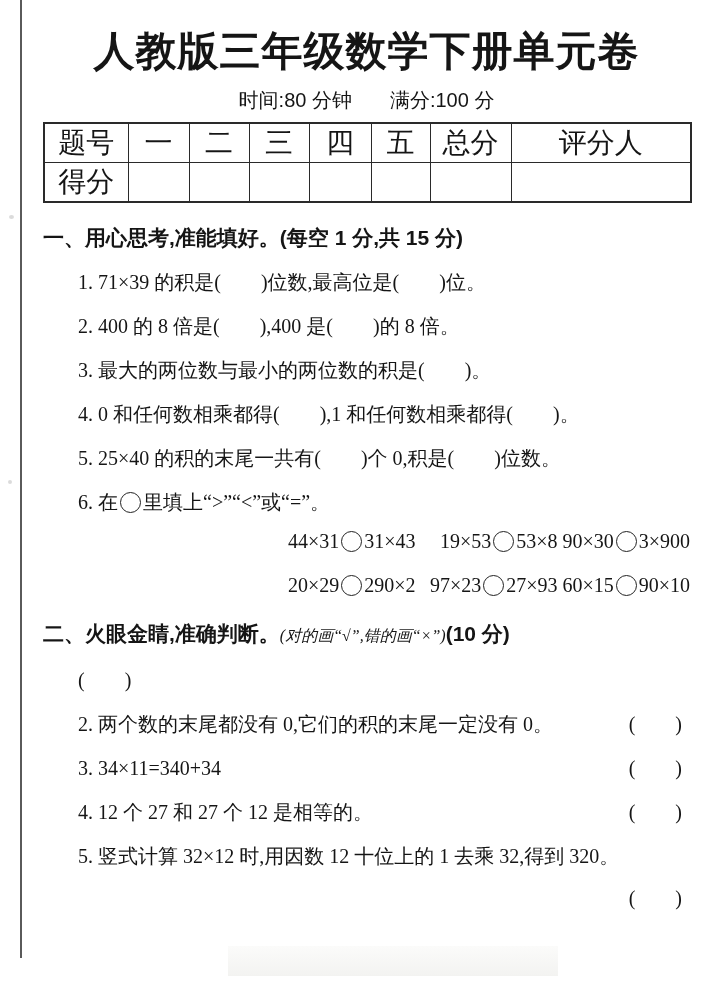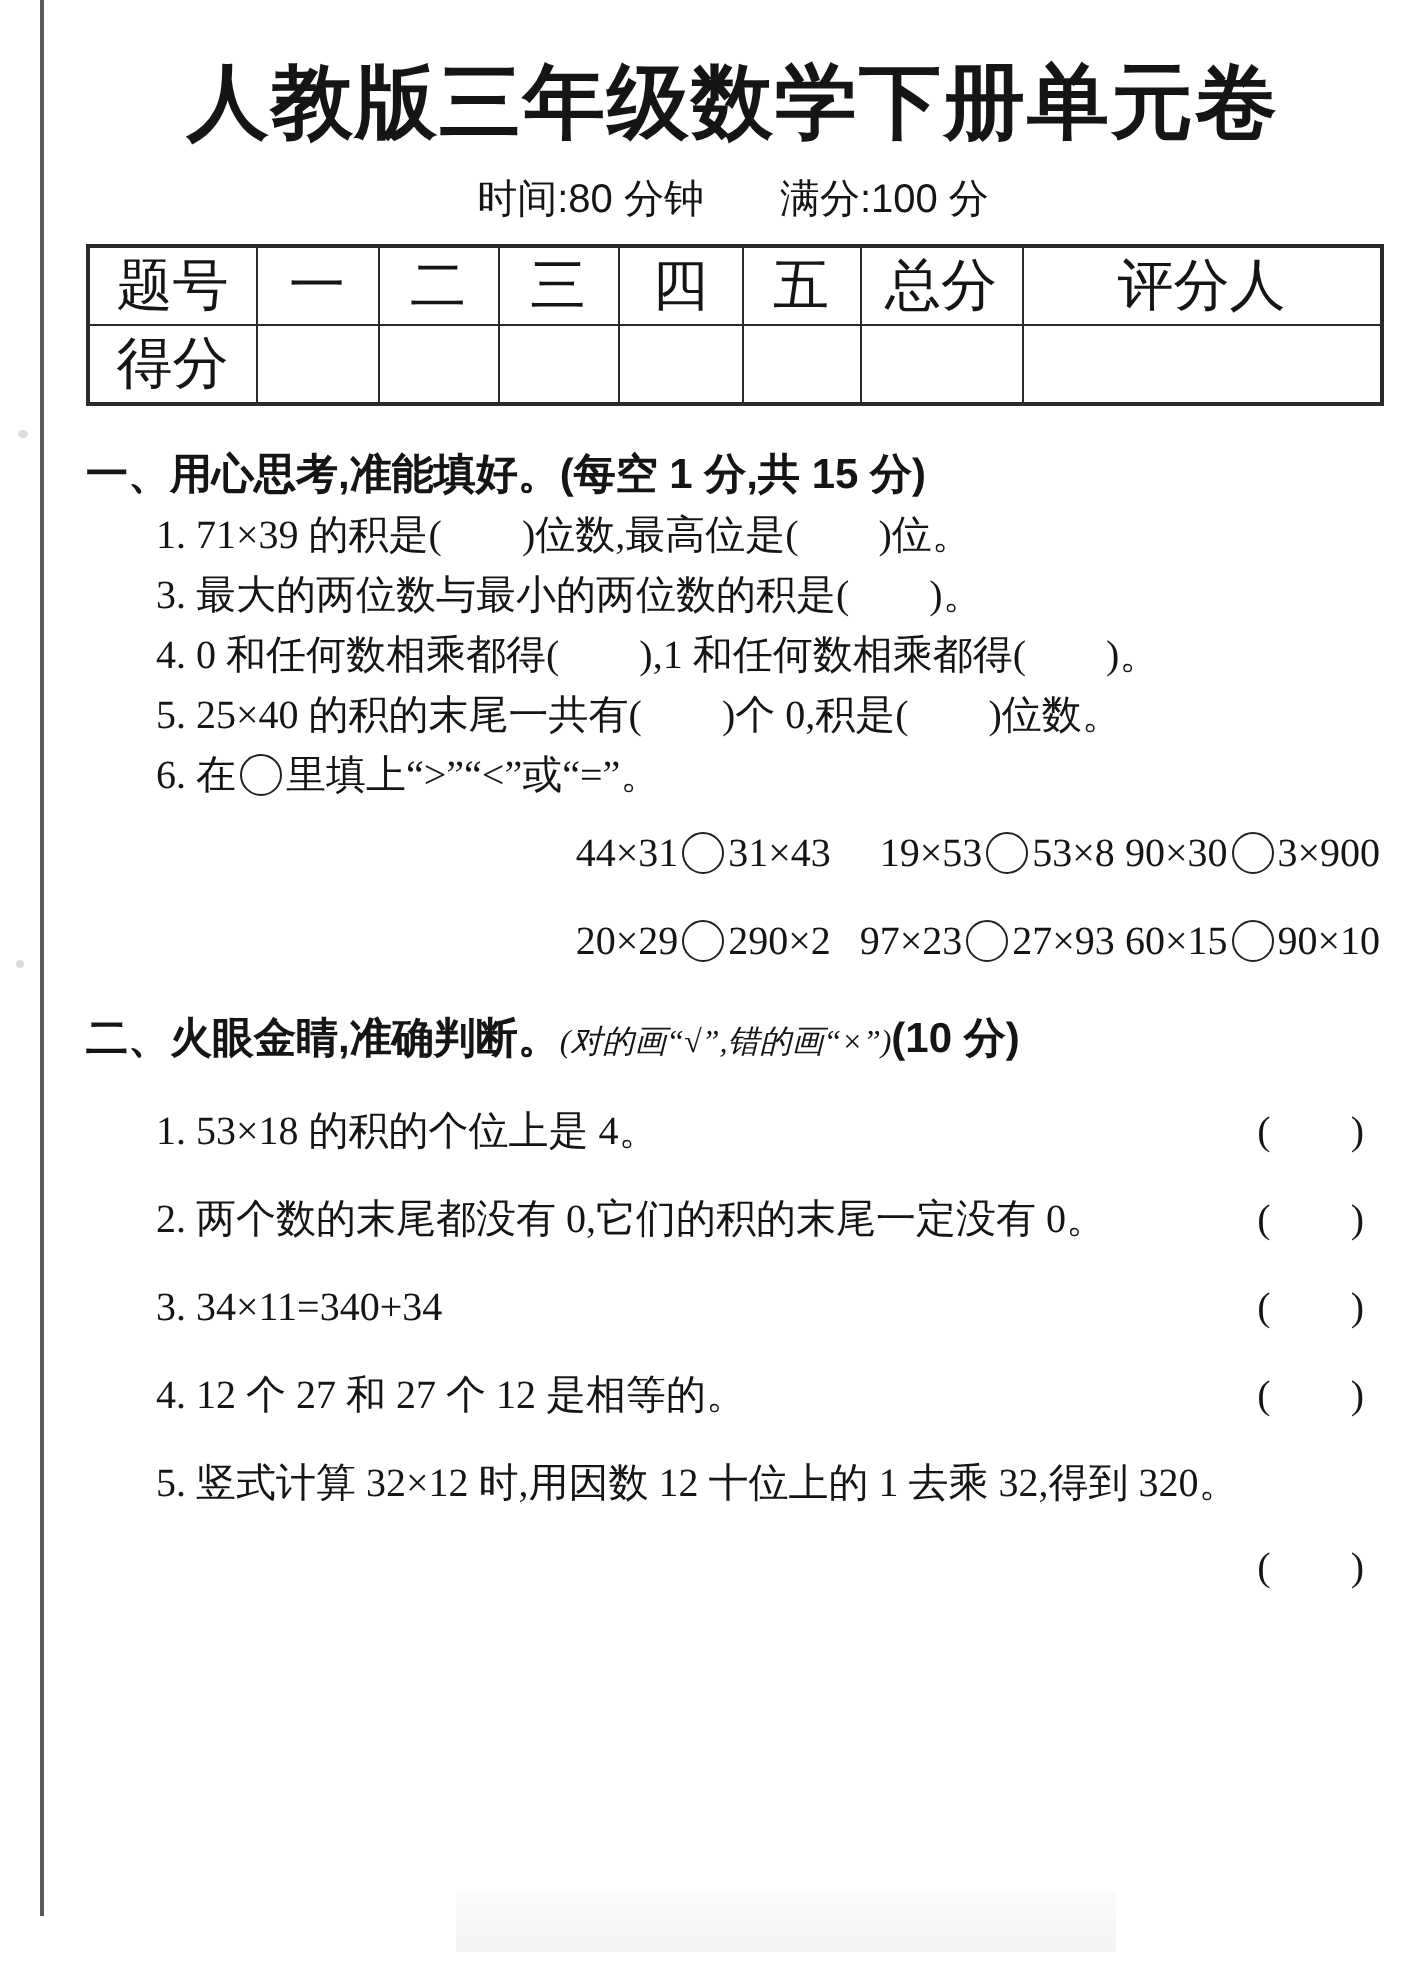--- a/index.html
+++ b/index.html
@@ -24,21 +24,21 @@
   table.score{border-collapse:collapse;width:647px;margin-top:10px;table-layout:fixed;}
   table.score td{border:1.5px solid #2a2a2a;text-align:center;font-size:28px;padding:0;}
   table.score{border:2px solid #2a2a2a;}
   table.score tr.hdr td{height:31px;}
   table.score tr.scr td{height:27px;}
 
   .sec-heading{font-family:"Liberation Sans","DejaVu Sans",sans-serif;font-weight:700;
     font-size:21px;line-height:26px;margin-top:22px;white-space:pre-wrap;}
   .sec-heading .note{font-family:"Liberation Serif","DejaVu Serif",serif;font-weight:400;
     font-style:italic;font-size:16px;}
-  .q{font-size:20px;line-height:26px;margin-left:35px;margin-top:4px;white-space:pre-wrap;
+  .q{font-size:20px;line-height:26px;margin-left:35px;margin-top:18px;white-space:pre-wrap;
     padding-right:8px;}
   .circle{display:inline-block;width:19px;height:19px;border:1.5px solid #222;border-radius:50%;
     vertical-align:-4px;margin:0 2px;}
   .cmp-row{margin-left:44px;margin-top:12px;font-size:20px;line-height:28px;text-align:right;}
   .cmp-row.second{margin-top:16px;}
   .cmp-item{display:inline-block;white-space:nowrap;}
   .cmp-item.w1{width:146px;}
   .cmp-item.w2{width:137px;}
 
   .jq{display:flex;justify-content:space-between;align-items:baseline;
@@ -90,38 +90,39 @@
       <td></td>
       <td></td>
       <td></td>
     </tr>
   </tbody>
     </table>
 
   <div class="sec-heading">一、用心思考,准能填好。(每空 1 分,共 15 分)</div>
 
   <div class="q">1. 71×39 的积是(　　)位数,最高位是(　　)位。</div>
+  <div class="q">2. 400 的 8 倍是(　　),400 是(　　)的 8 倍。</div>
   <div class="q">3. 最大的两位数与最小的两位数的积是(　　)。</div>
   <div class="q">4. 0 和任何数相乘都得(　　),1 和任何数相乘都得(　　)。</div>
   <div class="q">5. 25×40 的积的末尾一共有(　　)个 0,积是(　　)位数。</div>
   <div class="q"><span>6. 在</span><span class="circle"></span><span>里填上“&gt;”“&lt;”或“=”。</span></div>
 
   <div class="cmp-row">
     <span class="cmp-item w1"><span>44×31</span><span class="circle"></span><span>31×43</span></span>
     <span class="cmp-item w2"><span>19×53</span><span class="circle"></span><span>53×8</span></span>
     <span class="cmp-item"><span>90×30</span><span class="circle"></span><span>3×900</span></span>
   </div>
   <div class="cmp-row second">
     <span class="cmp-item w1"><span>20×29</span><span class="circle"></span><span>290×2</span></span>
     <span class="cmp-item w2"><span>97×23</span><span class="circle"></span><span>27×93</span></span>
     <span class="cmp-item"><span>60×15</span><span class="circle"></span><span>90×10</span></span>
   </div>
 
   <div class="sec-heading"><span>二、火眼金睛,准确判断。</span><span class="note">(对的画“√”,错的画“×”)</span><span>(10 分)</span></div>
 
-  <div class="jq"><span>1. 53×18 的积的个位上是 4。</span><span class="ans">(　　)</span></div>
+  <div class="jq"><span class="ans">(　　)</span></div>
   <div class="jq"><span>2. 两个数的末尾都没有 0,它们的积的末尾一定没有 0。</span><span class="ans">(　　)</span></div>
   <div class="jq"><span>3. 34×11=340+34</span><span class="ans">(　　)</span></div>
   <div class="jq"><span>4. 12 个 27 和 27 个 12 是相等的。</span><span class="ans">(　　)</span></div>
   <div class="jq"><span>5. 竖式计算 32×12 时,用因数 12 十位上的 1 去乘 32,得到 320。</span></div>
   <div class="ans-row"><span class="ans">(　　)</span></div>
 
 </div>
 
 </body></html>

